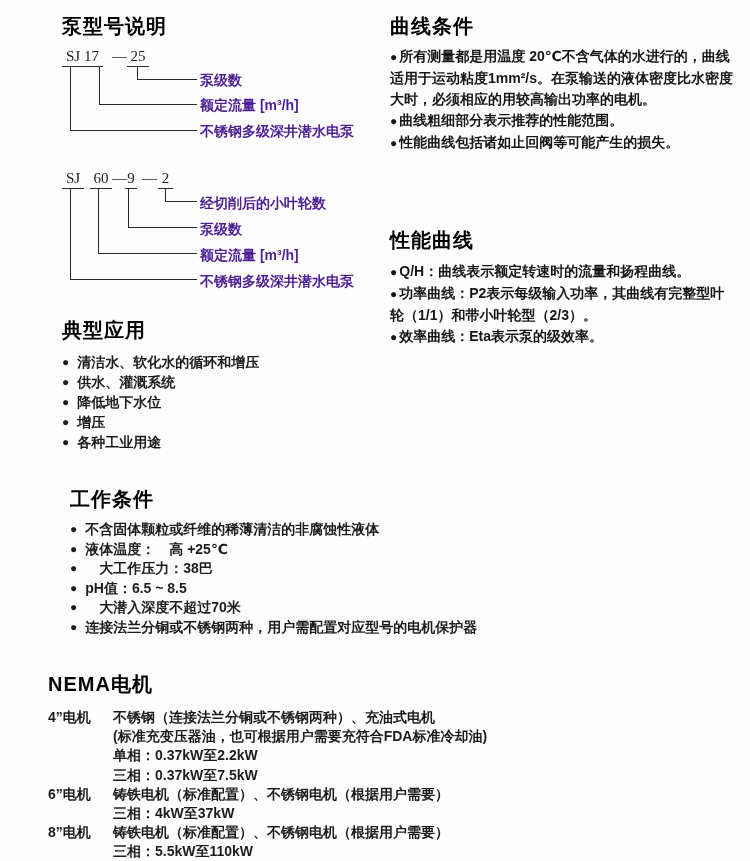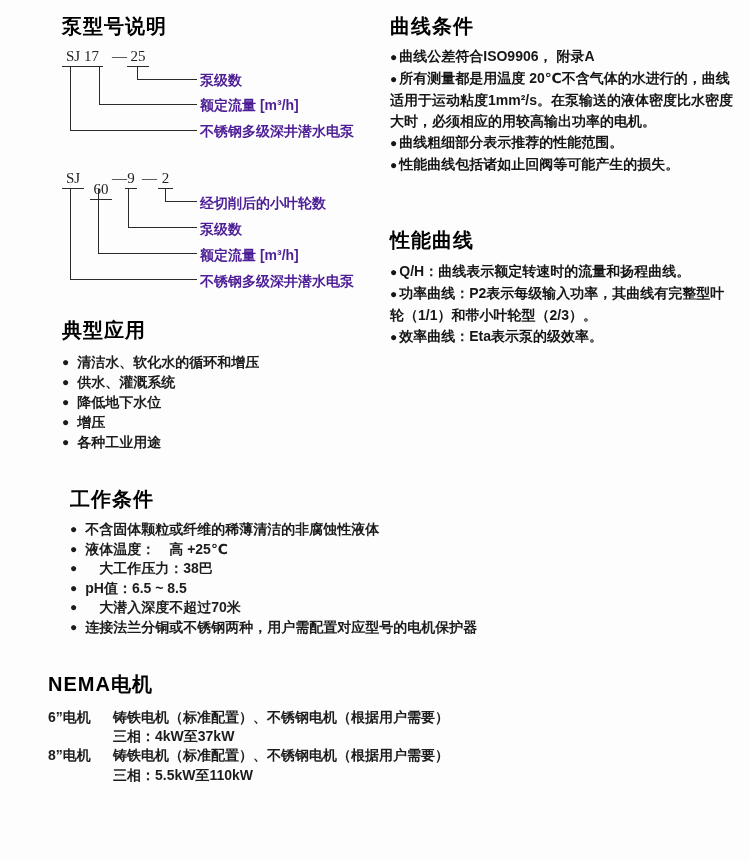--- a/index.html
+++ b/index.html
@@ -109,21 +109,21 @@
   <div class="connector" style="left:39px; top:21px; width:98px;  height:38px;"></div>
   <div class="connector" style="left:10px; top:21px; width:127px; height:64px;"></div>
 
   <span class="diag-label" style="top:26px;">泵级数</span>
   <span class="diag-label" style="top:51px;">额定流量 [m³/h]</span>
   <span class="diag-label" style="top:77px;">不锈钢多级深井潜水电泵</span>
 </div>
 
 <div class="diagram" style="left:60px; top:168px; width:330px; height:130px;">
   <span class="code-part" style="left:2px;  width:22px;">SJ</span>
-  <span class="code-part" style="left:30px; width:22px;margin-top:11px;">60</span>
+  <span class="code-part" style="left:30px; width:22px;">60</span>
   <span class="code-dash" style="left:52px; width:13px;">—</span>
   <span class="code-part" style="left:65px; width:12px;">9</span>
   <span class="code-dash" style="left:82px; width:13px;">—</span>
   <span class="code-part" style="left:98px; width:15px;">2</span>
 
   <div class="connector" style="left:105px; top:21px; width:32px;  height:13px;"></div>
   <div class="connector" style="left:68px;  top:21px; width:69px;  height:39px;"></div>
   <div class="connector" style="left:38px;  top:21px; width:99px;  height:65px;"></div>
   <div class="connector" style="left:10px;  top:21px; width:127px; height:91px;"></div>
 
@@ -152,41 +152,49 @@
     <li><span class="blt">●</span><span>　大工作压力：38巴</span></li>
     <li><span class="blt">●</span><span>pH值：6.5 ~ 8.5</span></li>
     <li><span class="blt">●</span><span>　大潜入深度不超过70米</span></li>
     <li><span class="blt">●</span><span>连接法兰分铜或不锈钢两种，用户需配置对应型号的电机保护器</span></li>
   </ul>
 </div>
 
 <div class="abs" style="left:48px; top:671px; width:520px;">
   <h2 class="sec-title">NEMA电机</h2>
   <div style="margin-top:10px;">
+    <div class="nema-row">
+      <div class="nema-size">4”电机</div>
+      <div class="nema-lines">
+        <div>不锈钢（连接法兰分铜或不锈钢两种）、充油式电机</div>
+        <div>(标准充变压器油，也可根据用户需要充符合FDA标准冷却油)</div>
+        <div>单相：0.37kW至2.2kW</div>
+        <div>三相：0.37kW至7.5kW</div>
+      </div>
+    </div>
     <div class="nema-row">
       <div class="nema-size">6”电机</div>
       <div class="nema-lines">
         <div>铸铁电机（标准配置）、不锈钢电机（根据用户需要）</div>
         <div>三相：4kW至37kW</div>
       </div>
     </div>
     <div class="nema-row">
       <div class="nema-size">8”电机</div>
       <div class="nema-lines">
         <div>铸铁电机（标准配置）、不锈钢电机（根据用户需要）</div>
         <div>三相：5.5kW至110kW</div>
       </div>
     </div>
   </div>
 </div>
 
 <div class="abs" style="left:390px; top:13px; width:348px;">
   <h2 class="sec-title">曲线条件</h2>
   <div style="margin-top:6px;">
-    <p class="bpara"><span class="blt">●</span><span>曲线公差符合ISO9906，  附录A</span></p>
     <p class="bpara"><span class="blt">●</span><span>所有测量都是用温度 20℃不含气体的水进行的，曲线适用于运动粘度1mm²/s。在泵输送的液体密度比水密度大时，必须相应的用较高输出功率的电机。</span></p>
     <p class="bpara"><span class="blt">●</span><span>曲线粗细部分表示推荐的性能范围。</span></p>
     <p class="bpara"><span class="blt">●</span><span>性能曲线包括诸如止回阀等可能产生的损失。</span></p>
   </div>
 </div>
 
 <div class="abs" style="left:390px; top:227px; width:348px;">
   <h2 class="sec-title">性能曲线</h2>
   <div style="margin-top:7px;">
     <p class="bpara"><span class="blt">●</span><span>Q/H：曲线表示额定转速时的流量和扬程曲线。</span></p>

